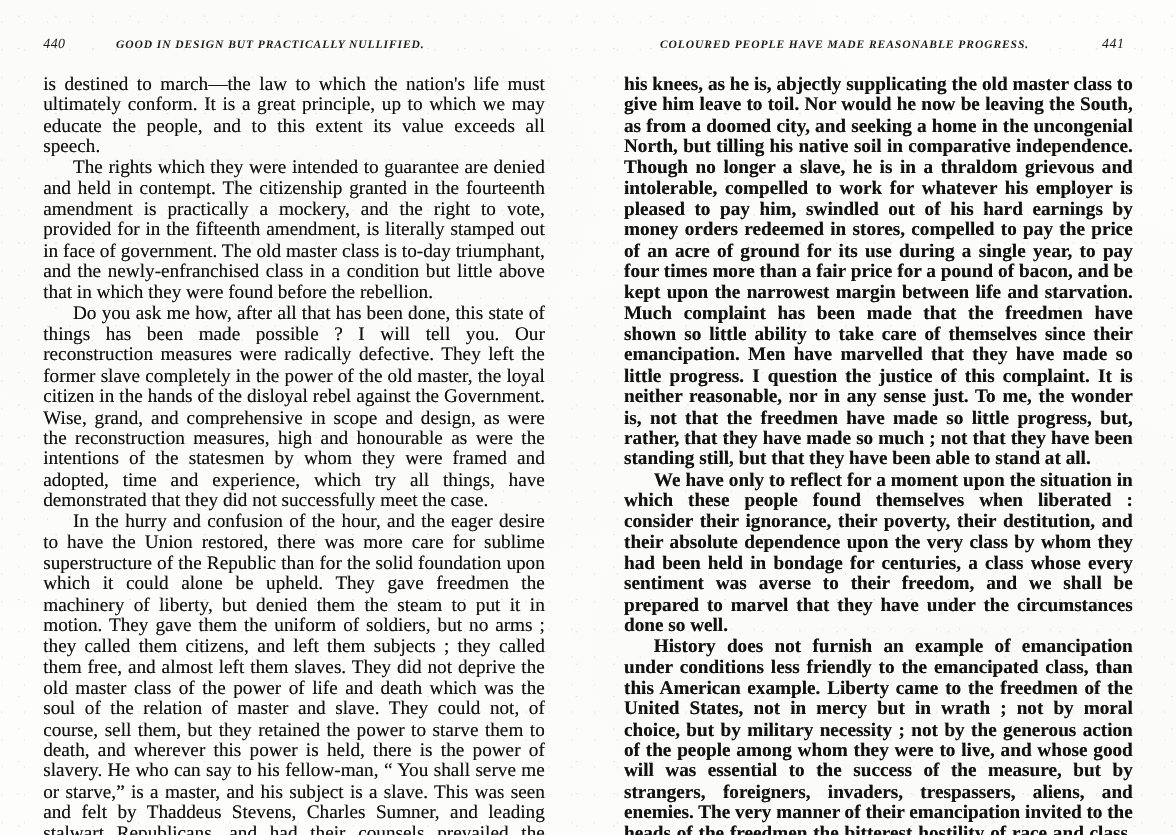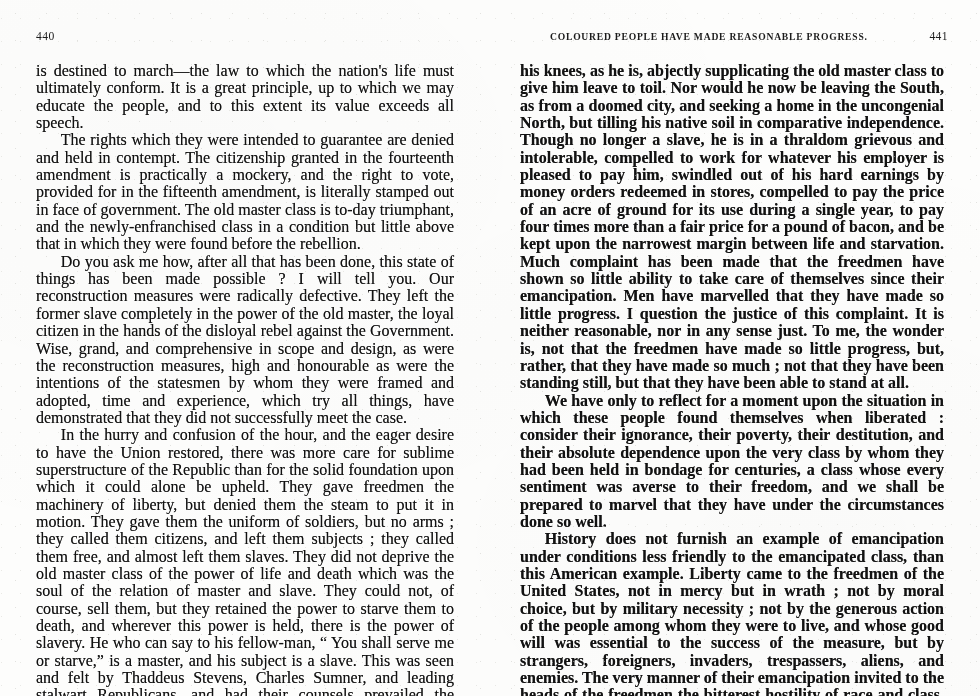--- a/index.html
+++ b/index.html
@@ -49,33 +49,34 @@
     height: 696px;
     display: flex;
   }
   .page {
     position: relative;
     box-sizing: border-box;
     width: 490px;
     height: 696px;
   }
   .page-left  { padding: 30px 36px 0 36px; }
-  .page-right { padding: 30px 32px 0 30px; }
+  .page-right { padding: 30px 43px 0 30px; }
 
   
   .runhead {
     display: flex;
     align-items: baseline;
     height: 18px;
     font-size: 10.2px;
     letter-spacing: 0.62px;
     font-variant: small-caps;
     text-transform: uppercase;
     white-space: nowrap;
     color: #1b1b1b;
+    font-style: italic;
   }
   .runhead .folio {
     font-size: 11.6px;
     letter-spacing: 0.4px;
     font-variant: normal;
   }
   .runhead .title {
     font-size: 9.6px;
     font-weight: 700;
     letter-spacing: 0.78px;
@@ -114,20 +115,21 @@
 <body>
 
 <div class="scan">
 
   <div class="spread">
 
     <div class="page page-left">
 
       <div class="runhead runhead-verso">
         <span class="folio">440</span>
+        <span class="title">GOOD IN DESIGN BUT PRACTICALLY NULLIFIED.</span>
       </div>
 
       <div class="column">
         <p class="cont">is destined to march—the law to which the nation's life must ulti­mately conform. It is a great principle, up to which we may educate the people, and to this extent its value exceeds all speech.</p>
         <p>The rights which they were intended to guarantee are denied and held in contempt. The citizenship granted in the fourteenth amendment is practically a mockery, and the right to vote, pro­vided for in the fifteenth amendment, is literally stamped out in face of government. The old master class is to-day triumphant, and the newly-enfranchised class in a condition but little above that in which they were found before the rebellion.</p>
         <p>Do you ask me how, after all that has been done, this state of things has been made possible ? I will tell you. Our reconstruc­tion measures were radically defective. They left the former slave completely in the power of the old master, the loyal citizen in the hands of the disloyal rebel against the Government. Wise, grand, and comprehensive in scope and design, as were the reconstruction measures, high and honourable as were the intentions of the statesmen by whom they were framed and adopted, time and experience, which try all things, have demonstrated that they did not successfully meet the case.</p>
         <p>In the hurry and confusion of the hour, and the eager desire to have the Union restored, there was more care for sublime super­structure of the Republic than for the solid foundation upon which it could alone be upheld. They gave freedmen the machinery of liberty, but denied them the steam to put it in motion. They gave them the uniform of soldiers, but no arms ; they called them citizens, and left them subjects ; they called them free, and almost left them slaves. They did not deprive the old master class of the power of life and death which was the soul of the relation of master and slave. They could not, of course, sell them, but they retained the power to starve them to death, and wherever this power is held, there is the power of slavery. He who can say to his fellow-man, “ You shall serve me or starve,” is a master, and his subject is a slave. This was seen and felt by Thaddeus Stevens, Charles Sumner, and leading stalwart Republicans, and had their counsels prevailed the terrible evils from which we now suffer would have been averted. The negro to-day would not be on</p>
       </div>
 
     </div>

